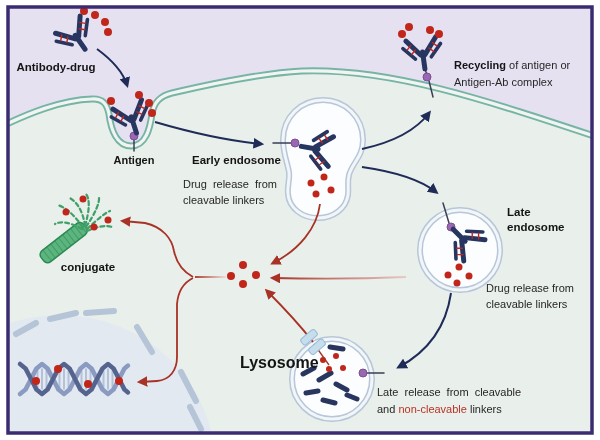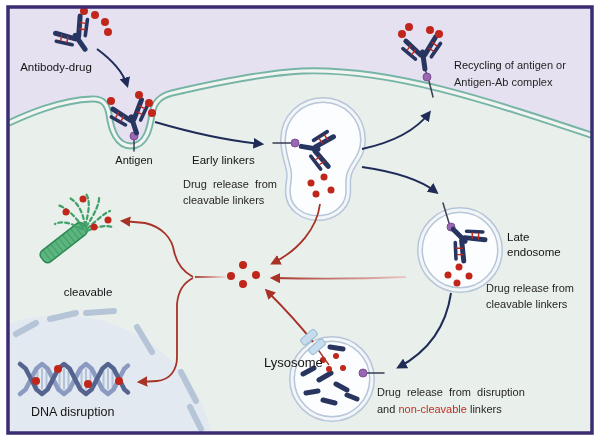--- a/index.html
+++ b/index.html
@@ -1,26 +1,26 @@
 <!DOCTYPE html>
 <html><head>
 <meta charset="utf-8">
 <style>
   html,body{margin:0;padding:0;}
   body{width:600px;height:440px;background:#ffffff;position:relative;
        font-family:"Liberation Sans",sans-serif;overflow:hidden;}
   .stage{position:absolute;inset:0;width:600px;height:440px;}
   svg{position:absolute;left:0;top:0;display:block;}
   .lbl{position:absolute;color:#262626;font-size:11px;line-height:16px;white-space:nowrap;}
-  .b{font-weight:normal;color:#141414;}
+  .b{font-weight:bold;color:#141414;}
   .ctr{text-align:center;}
   .ws{word-spacing:3px;}
   .red{color:#bb3222;font-weight:normal;}
-  .lh15{line-height:15px;margin-top:25px;} .lh17{line-height:17px;}
-  .fs12{font-size:13px;margin-left:24px;} .fs125{font-size:12.5px;} .fs115{font-size:11.5px;}
+  .lh15{line-height:15px;} .lh17{line-height:17px;}
+  .fs12{font-size:16px;} .fs125{font-size:12.5px;} .fs115{font-size:11.5px;}
 </style>
 </head>
 <body>
 
 <div class="stage">
 <svg width="600" height="440" viewBox="0 0 600 440">
   <defs>
     <marker id="mN" viewBox="0 0 10 10" refX="7" refY="5" markerWidth="5.4" markerHeight="5.4" orient="auto">
       <path d="M0,0 L10,5 L0,10 z" fill="#1f2c58"></path>
     </marker>
@@ -256,21 +256,21 @@
 
   <rect x="8" y="7" width="584" height="426" fill="none" stroke="#3b2c72" stroke-width="3.5"></rect>
 </svg>
 
 <div class="lbl b fs115 ctr" style="left:8px;top:59px;width:96px;">
   <div>Antibody-drug</div>
 </div>
 
 <div class="lbl b ctr" style="left:102px;top:152px;width:64px;">Antigen</div>
 
-<div class="lbl b fs115" style="left:192px;top:152px;">Early linkers</div>
+<div class="lbl b fs115" style="left:192px;top:152px;">Early endosome</div>
 
 <div class="lbl" style="left:183px;top:176px;">
   <div class="ws">Drug release from</div>
   <div>cleavable linkers</div>
 </div>
 
 <div class="lbl lh17" style="left:454px;top:57px;width:148px;">
   <div><span class="b">Recycling</span><span> of antigen or</span></div>
   <div>Antigen-Ab complex</div>
 </div>
@@ -281,22 +281,21 @@
 </div>
 
 <div class="lbl" style="left:486px;top:280px;">
   <div>Drug release from</div>
   <div>cleavable linkers</div>
 </div>
 
 <div class="lbl b fs12" style="left:240px;top:355px;">Lysosome</div>
 
 <div class="lbl lh17" style="left:377px;top:384px;width:190px;">
-  <div class="ws">Drug release from disruption</div>
+  <div class="ws">Late release from cleavable</div>
   <div><span>and </span><span class="red">non-cleavable</span><span> linkers</span></div>
 </div>
 
 <div class="lbl b fs115 lh15 ctr" style="left:42px;top:260px;width:92px;">
-      <div>cleavable</div>
-</div>
-
-<div class="lbl b fs125" style="left:31px;top:404px;">DNA disruption</div>
+      <div>conjugate</div>
+</div>
+
 </div>
 
 </body></html>

